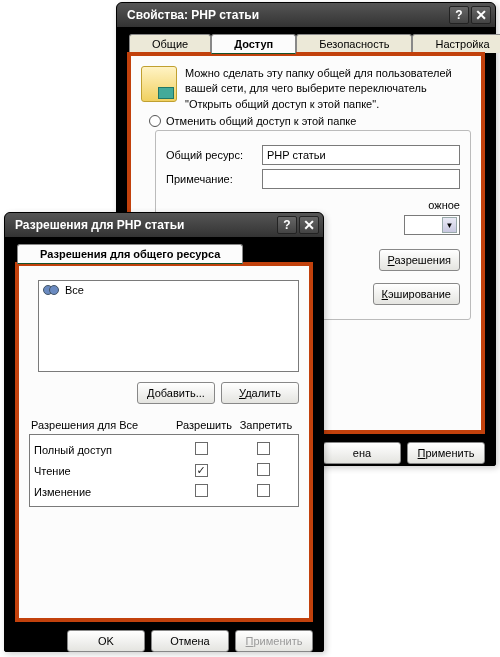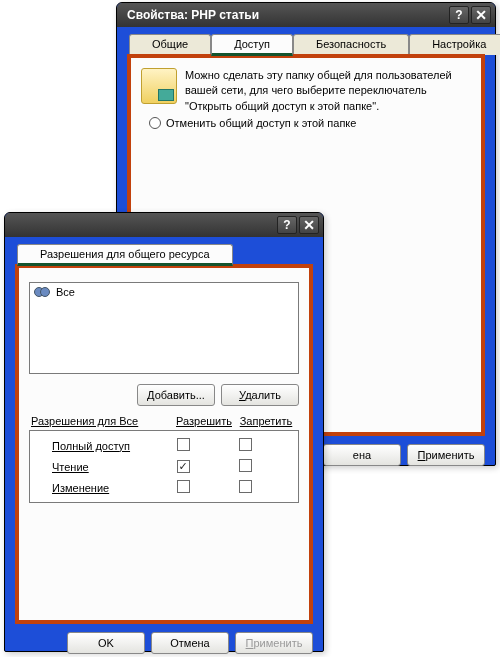--- a/index.html
+++ b/index.html
@@ -8,21 +8,21 @@
     width: 500px;
     height: 657px;
     background: #fff;
     font-family: Tahoma, Arial, sans-serif;
     font-size: 11px;
     position: relative;
     overflow: hidden;
   }
   .dialog {
     position: absolute;
-    background: #1d4ed8;
+    background: #000000;
     border: 1px solid #000;
     border-radius: 6px 6px 2px 2px;
     box-shadow: 2px 2px 6px rgba(0,0,0,0.2);
   }
   .titlebar {
     background: linear-gradient(to bottom, #555, #333);
     color: #fff;
     font-weight: bold;
     height: 24px;
     display: flex;
@@ -64,22 +64,23 @@
     background: #ece9d8;
     border-radius: 3px 3px 0 0;
     margin-right: 0;
     cursor: pointer;
     font-size: 11px;
   }
   .tab.active {
     background: #fcfcfc;
     position: relative;
     z-index: 2;
-    border-bottom: 3px solid #14532d;
+    border-bottom: 1px solid #14532d;
     margin-bottom: -1px;
+    font-weight: bold;
   }
   .tabpanel {
     border: 4px solid #c2410c;
     background: #fcfcfc;
     padding: 10px;
     position: relative;
   }
   .info-row {
     display: flex;
     gap: 8px;
@@ -186,20 +187,21 @@
     align-items: center;
     justify-content: center;
     font-size: 8px;
   }
   .listbox {
     border: 1px solid #7a7a7a;
     background: #fff;
     height: 92px;
     margin-top: 4px;
     overflow: auto;
+    margin-left: 9px;
   }
   .listitem {
     display: flex;
     align-items: center;
     gap: 6px;
     padding: 2px 4px;
   }
   .users-icon {
     width: 16px;
     height: 14px;
@@ -220,21 +222,21 @@
   .perm-header, .perm-row {
     display: flex;
     align-items: center;
     padding: 3px 2px;
   }
   .perm-name { flex: 1; }
   .perm-col { width: 62px; text-align: center; }
   .perm-list {
     border: 1px solid #7a7a7a;
     background: #fff;
-    padding: 4px 20px;
+    padding: 4px 2px;
   }
   .checkbox {
     width: 13px;
     height: 13px;
     border: 1px solid #6a6a6a;
     background: #fff;
     display: inline-flex;
     align-items: center;
     justify-content: center;
     font-size: 11px;
@@ -263,51 +265,76 @@
       <div class="info-row">
         <div class="folder-icon"></div>
         <div class="infotext">Можно сделать эту папку общей для пользователей вашей сети, для чего выберите переключатель "Открыть общий доступ к этой папке".</div>
       </div>
       <div class="radiogroup">
         <div class="radio-row">
           <span class="radio"></span>
           <span>Отменить общий доступ к этой папке</span>
         </div>
       </div>
+      <div class="fieldset" style="margin-left:14px;">
+        <div class="form-row">
+          <span class="form-label">Общий ресурс:</span>
+          <input class="textinput" value="PHP статьи" style="">
+        </div>
+        <div class="form-row">
+          <span class="form-label">Примечание:</span>
+          <input class="textinput" value="" style="">
+        </div>
+        <div class="form-row" style="justify-content:flex-end; margin-top:10px;">
+          <span>ожное</span>
+        </div>
+        <div class="form-row" style="justify-content:flex-end;">
+          <div class="select">
+            <div class="arrow">▼</div>
+          </div>
+        </div>
+        <div class="form-row" style="justify-content:flex-end; margin-top:14px;">
+          <button class="btn underline-first">Разрешения</button>
+        </div>
+        <div class="form-row" style="justify-content:flex-end; margin-top:12px;">
+          <button class="btn underline-first">Кэширование</button>
+        </div>
+      </div>
     </div>
     <div class="buttons-row">
       <button class="btn" style="visibility:hidden;">OK</button>
       <button class="btn">ена</button>
       <button class="btn underline-first">Применить</button>
     </div>
   </div>
 </div>
 
 <div class="dialog" style="left:4px; top:212px; width:320px; height:440px;">
   <div class="titlebar">
+    <span>Разрешения для PHP статьи</span>
     <span class="spacer"></span>
     <div class="titlebtn">?</div>
     <div class="titlebtn close">✕</div>
   </div>
   <div class="body">
     <div class="tabs">
       <div class="tab active">Разрешения для общего ресурса</div>
     </div>
     <div class="tabpanel" style="height:360px;">
       <div class="listbox">
         <div class="listitem">
           <span class="users-icon"></span>
           <span>Все</span>
         </div>
       </div>
       <div class="buttons-row" style="margin-top:10px;">
         <button class="btn underline-first">Добавить...</button>
         <button class="btn underline-first">Удалить</button>
       </div>
-      <div class="perm-table" style="margin-top:6px;text-decoration:underline;">
+      <div class="perm-table" style="margin-top:12px;">
         <div class="perm-header">
           <span class="perm-name">Разрешения для Все</span>
           <span class="perm-col">Разрешить</span>
           <span class="perm-col">Запретить</span>
         </div>
         <div class="perm-list">
           <div class="perm-row">
             <span class="perm-name">Полный доступ</span>
             <span class="perm-col"><span class="checkbox"></span></span>
             <span class="perm-col"><span class="checkbox"></span></span>

